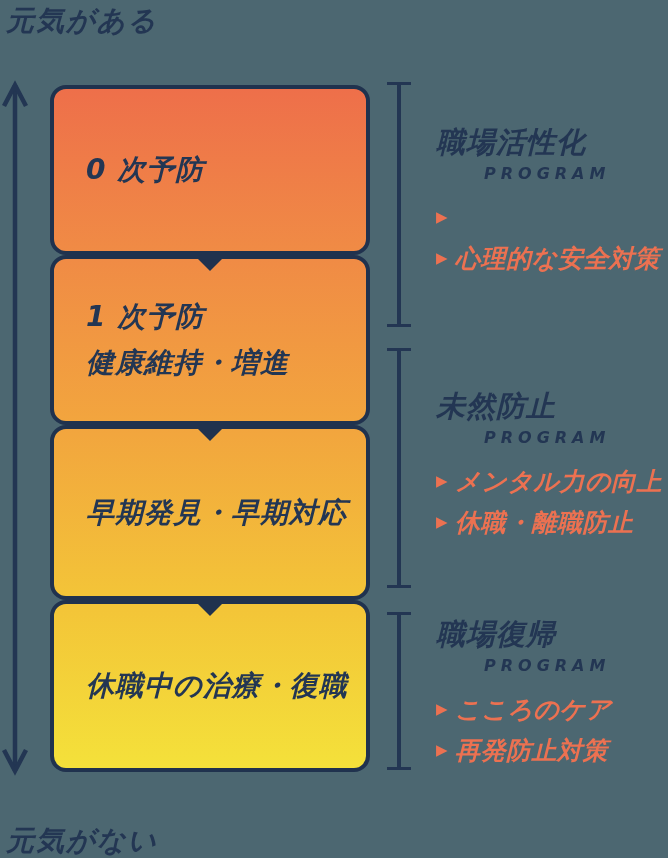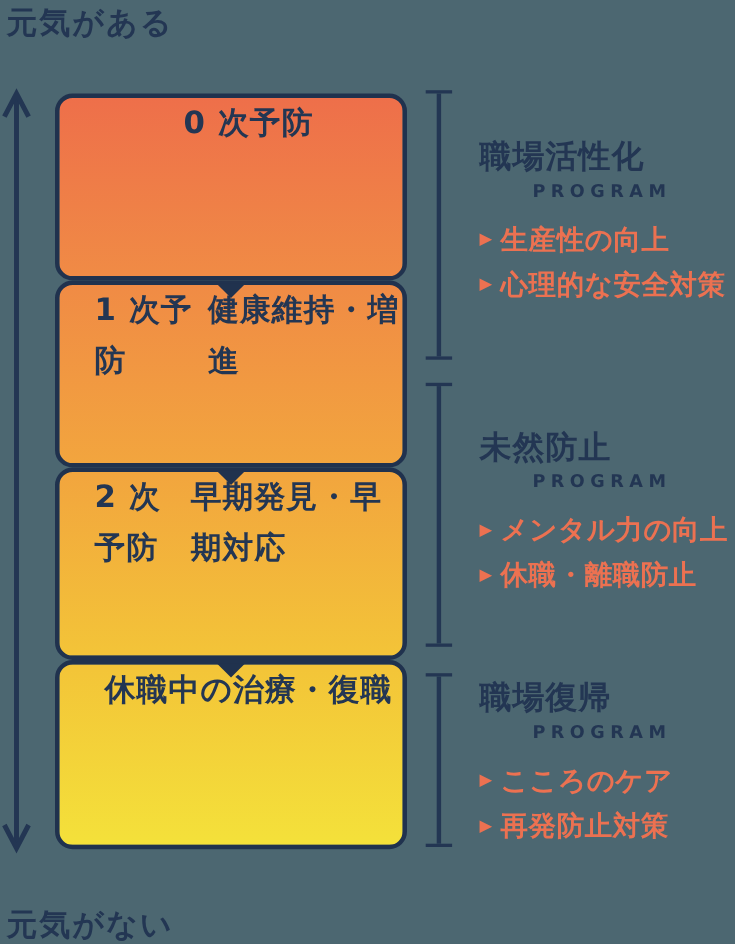--- a/index.html
+++ b/index.html
@@ -3,21 +3,21 @@
 <meta charset="utf-8">
 <style>
   html, body { margin: 0; padding: 0; }
   body {
     width: 668px; height: 858px;
     background: #4c6771;
     font-family: "DejaVu Sans", sans-serif;
     position: relative;
     overflow: hidden;
   }
-  .canvas { position: absolute; inset: 0; }
+  .canvas { position: absolute; inset: 0; font-style: italic; }
 
   
   .axis-label {
     position: absolute; left: 6px;
     font-size: 28px; font-weight: 900;
     color: #233653; letter-spacing: 2px;
   }
   .axis-label.top { top: 2px; }
   .axis-label.bottom { top: 822px; }
 
@@ -25,21 +25,21 @@
   .axis-arrow { position: absolute; left: 0; top: 78px; }
 
   
   .levels { position: absolute; left: 50px; top: 85px; width: 320px; }
   .level-box {
     box-sizing: border-box;
     width: 320px;
     border: 4px solid #20324e;
     border-radius: 16px;
     position: relative;
-    display: flex; flex-direction: row; justify-content: center;
+    display: flex; flex-direction: column; justify-content: center;
     padding-left: 32px;
   }
   .level-box .line {
     font-size: 28px; font-weight: 700;
     color: #233653; line-height: 46px;
     letter-spacing: 1px;
   }
   .level-0 { height: 170px; background: linear-gradient(#ee6f4a, #f08b45); }
   .level-1 { height: 170px; background: linear-gradient(#f08b45, #f2a53e); }
   .level-2 { height: 175px; background: linear-gradient(#f2a53e, #f3c438); }
@@ -111,40 +111,38 @@
     <div class="level-box level-0">
       <div class="line">0 次予防</div>
     </div>
     <div class="level-box level-1">
       <div class="notch"></div>
       <div class="line">1 次予防</div>
       <div class="line">健康維持・増進</div>
     </div>
     <div class="level-box level-2">
       <div class="notch"></div>
-      <div class="line">2 次予防</div>
       <div class="line">早期発見・早期対応</div>
     </div>
     <div class="level-box level-3">
       <div class="notch"></div>
       <div class="line">休職中の治療・復職</div>
     </div>
   </div>
 
   <div class="bracket bracket-1"></div>
   <div class="bracket bracket-2"></div>
   <div class="bracket bracket-3"></div>
 
   <div class="program program-1">
     <div class="program-title">職場活性化</div>
     <div class="program-sub">PROGRAM</div>
     <div class="program-items">
       <div class="program-item">
         <span class="bullet">▶</span>
-        <span>生産性の向上</span>
       </div>
       <div class="program-item">
         <span class="bullet">▶</span>
         <span>心理的な安全対策</span>
       </div>
     </div>
   </div>
 
   <div class="program program-2">
     <div class="program-title">未然防止</div>

